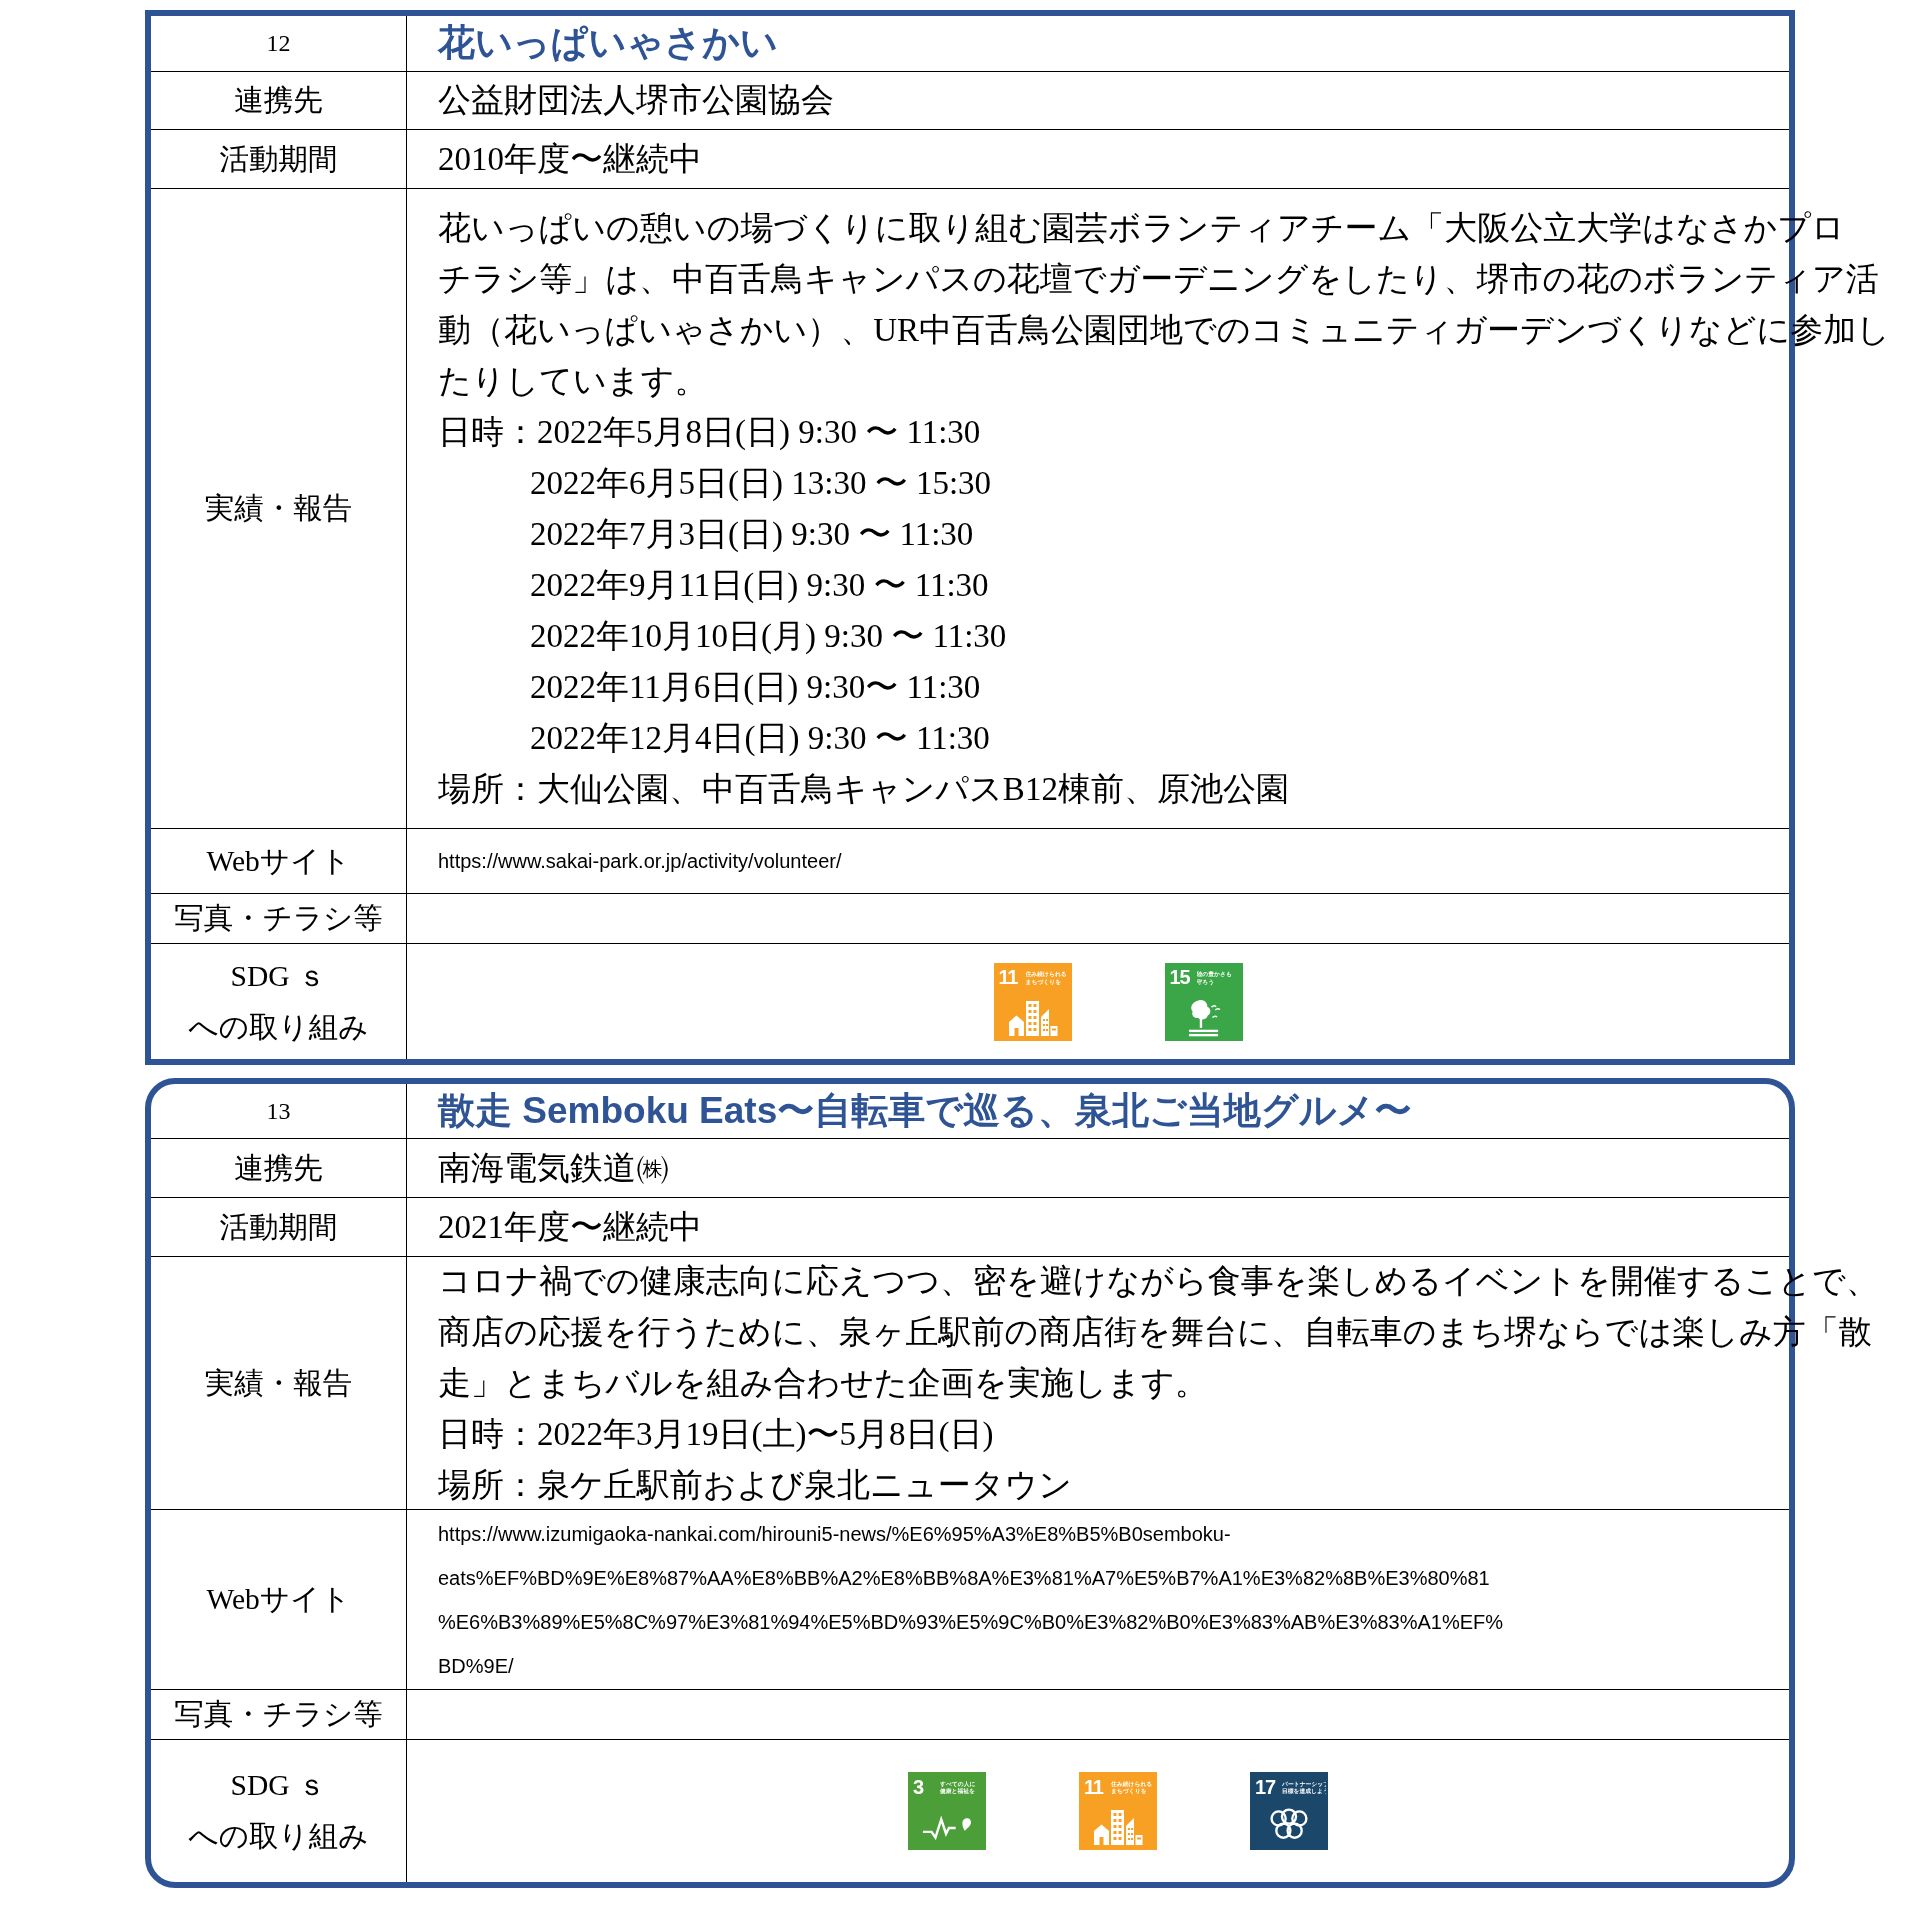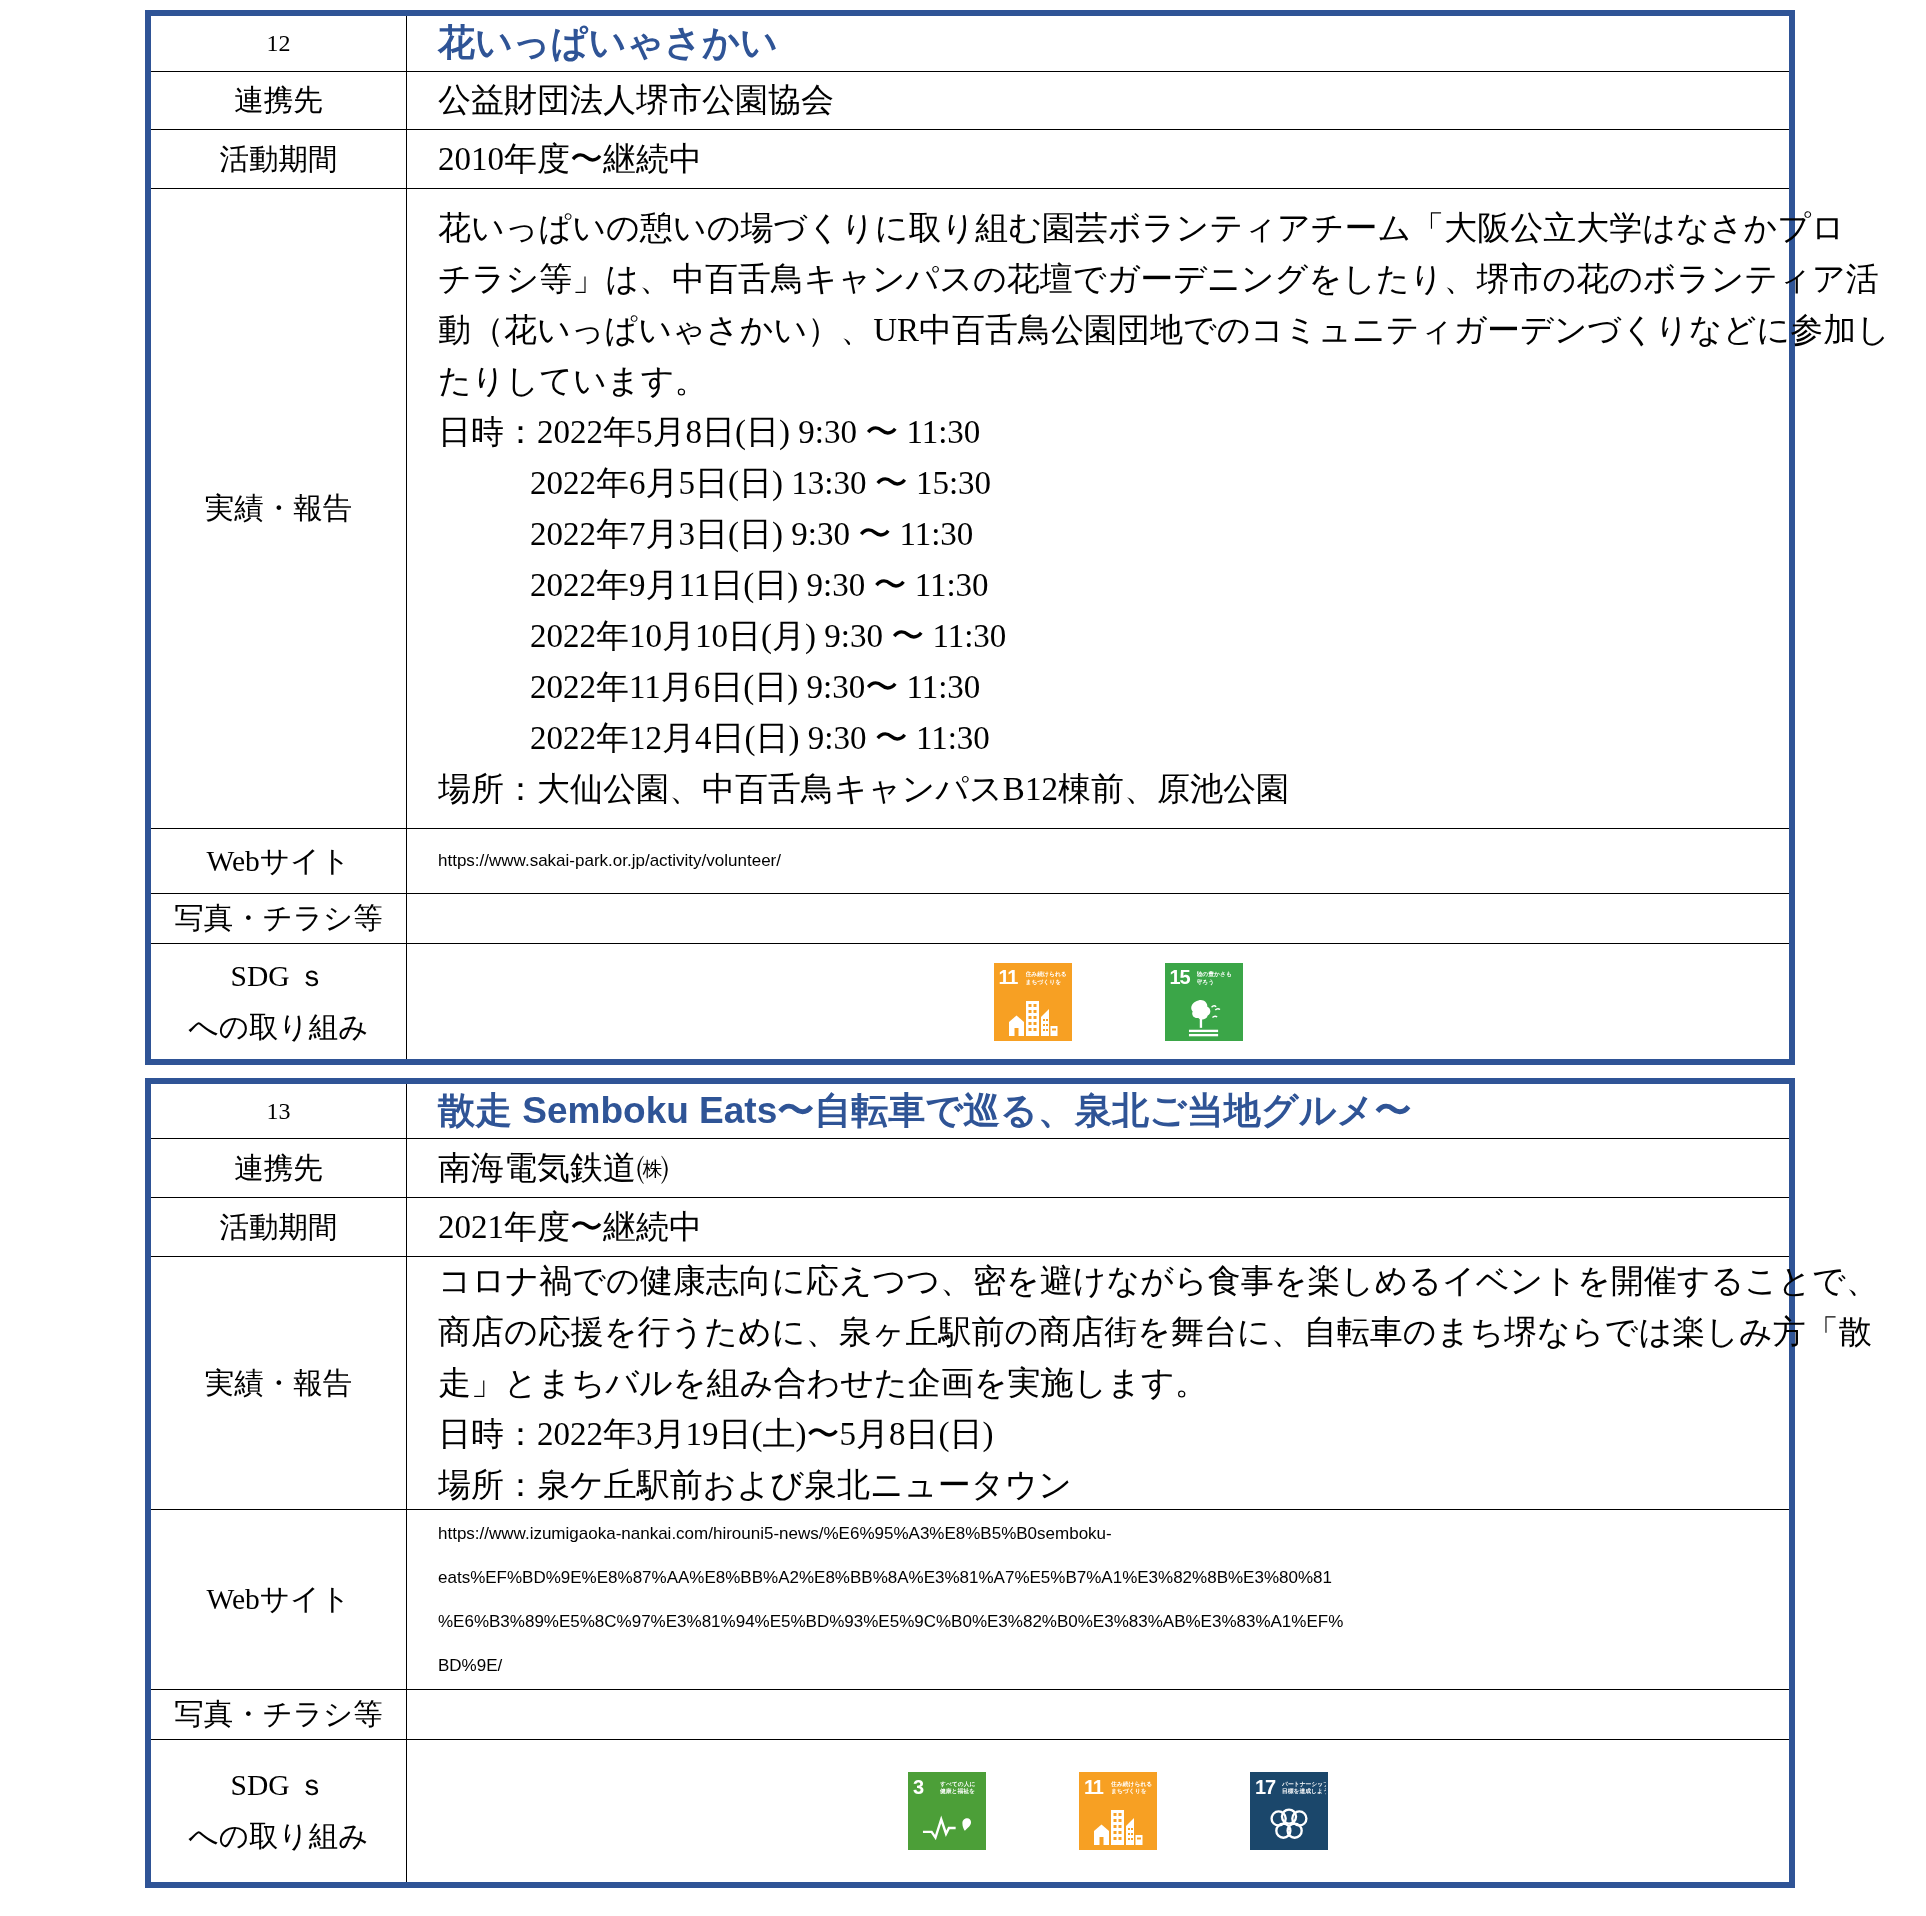--- a/index.html
+++ b/index.html
@@ -1,35 +1,35 @@
 <!DOCTYPE html>
 <html style="font-size:6.2px"><head>
 <meta charset="utf-8">
 <style>
   html,body{margin:0;padding:0;background:#fff;}
   .page{position:relative;width:1926px;height:1917px;background:#fff;overflow:hidden;
         font-family:"Liberation Serif","DejaVu Serif",serif;color:#000;
         padding-top:10px;box-sizing:border-box;}
   .tbl{width:1650px;margin-left:145px;border:6.2px solid #2F5496;background:#fff;box-sizing:border-box;}
-  .tbl-b{margin-top:13.2px;}
+  .tbl-b{margin-top:13.2px;border-radius:30px;}
   .row{display:flex;border-top:1.6px solid #000;box-sizing:border-box;align-items:stretch;}
   .row.first{border-top:none;}
   
   .lc{flex:0 0 256px;border-right:1.2px solid #000;display:flex;flex-direction:column;
       align-items:center;justify-content:center;text-align:center;
       font-size:29.5px;line-height:51px;box-sizing:border-box;}
   
   .cc{flex:1 1 auto;min-width:0;display:flex;flex-direction:column;justify-content:center;
       padding:0 2px 0 31px;box-sizing:border-box;}
   .line{font-size:33px;line-height:51px;white-space:nowrap;}
   .line.indent{padding-left:92px;}
   .title{font-size:37px;line-height:1.1;font-weight:700;color:#2F5496;
          font-family:"Liberation Sans","DejaVu Sans",sans-serif;white-space:nowrap;}
   .num{font-size:24px;}
-  .url{font-family:"Liberation Sans","DejaVu Sans",sans-serif;font-size:17px;line-height:44px;white-space:nowrap;}
+  .url{font-family:"Liberation Sans","DejaVu Sans",sans-serif;font-size:20px;line-height:44px;white-space:nowrap;}
   
   .t-a .r-head{height:55px;} .t-a .r-partner{height:58px;} .t-a .r-period{height:59px;}
   .t-a .r-report{height:640px;} .t-a .r-web{height:65px;} .t-a .r-photo{height:50px;}
   .t-a .r-sdg{height:116px;}
   
   .t-b .r-head{height:54px;} .t-b .r-partner{height:59px;} .t-b .r-period{height:59px;}
   .t-b .r-report{height:253px;} .t-b .r-web{height:180px;} .t-b .r-photo{height:50px;}
   .t-b .r-sdg{height:143px;}
   
   .cc-sdg{flex-direction:row;align-items:center;gap:93px;padding-left:42px;}

